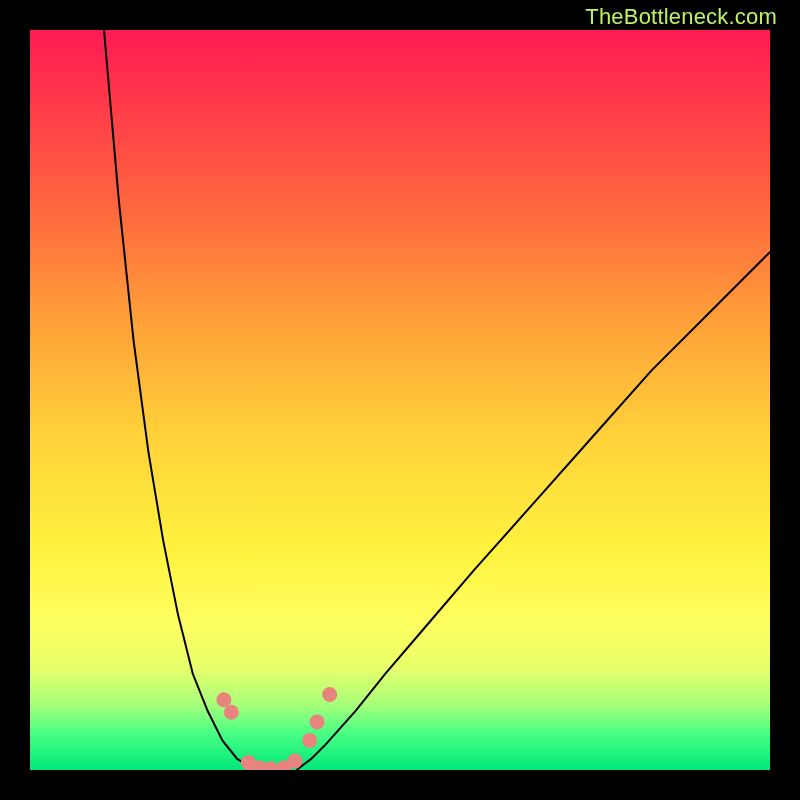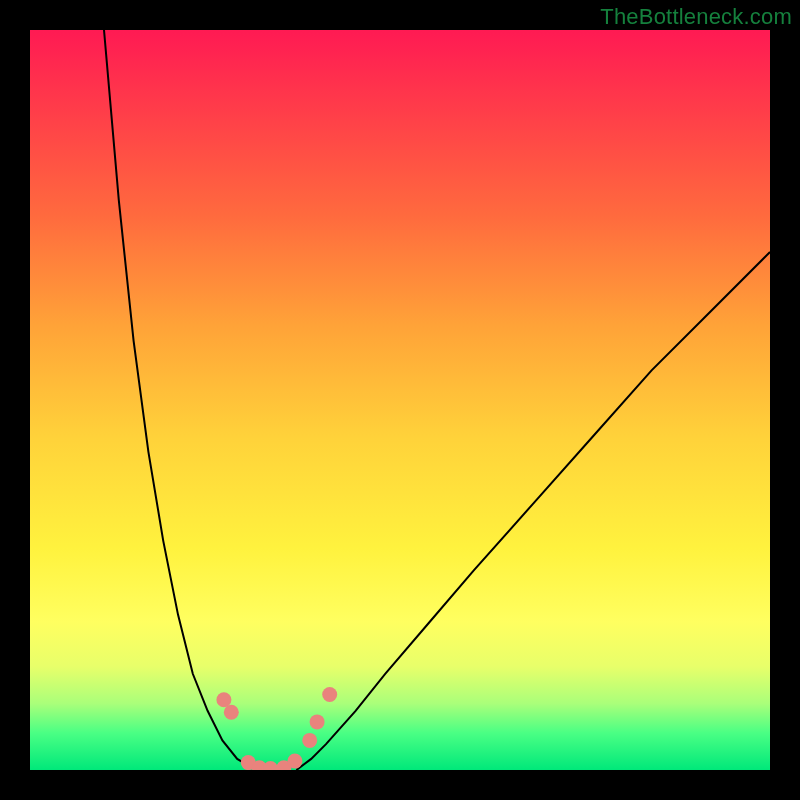--- a/index.html
+++ b/index.html
@@ -28,22 +28,22 @@
       #ffff60 80%,
       #e8ff6a 86%,
       #aaff7a 91%,
       #4aff84 95%,
       #00e87a 100%
     );
   }
   .watermark {
     position: absolute;
     top: 4px;
-    right: 8px;
-    color: #15803d;
+    right: 23px;
+    color: #bef264;
     font-size: 22px;
     letter-spacing: 0.2px;
     font-weight: 500;
   }
   svg.curves {
     position: absolute;
     left: 0;
     top: 0;
     width: 740px;
     height: 740px;

